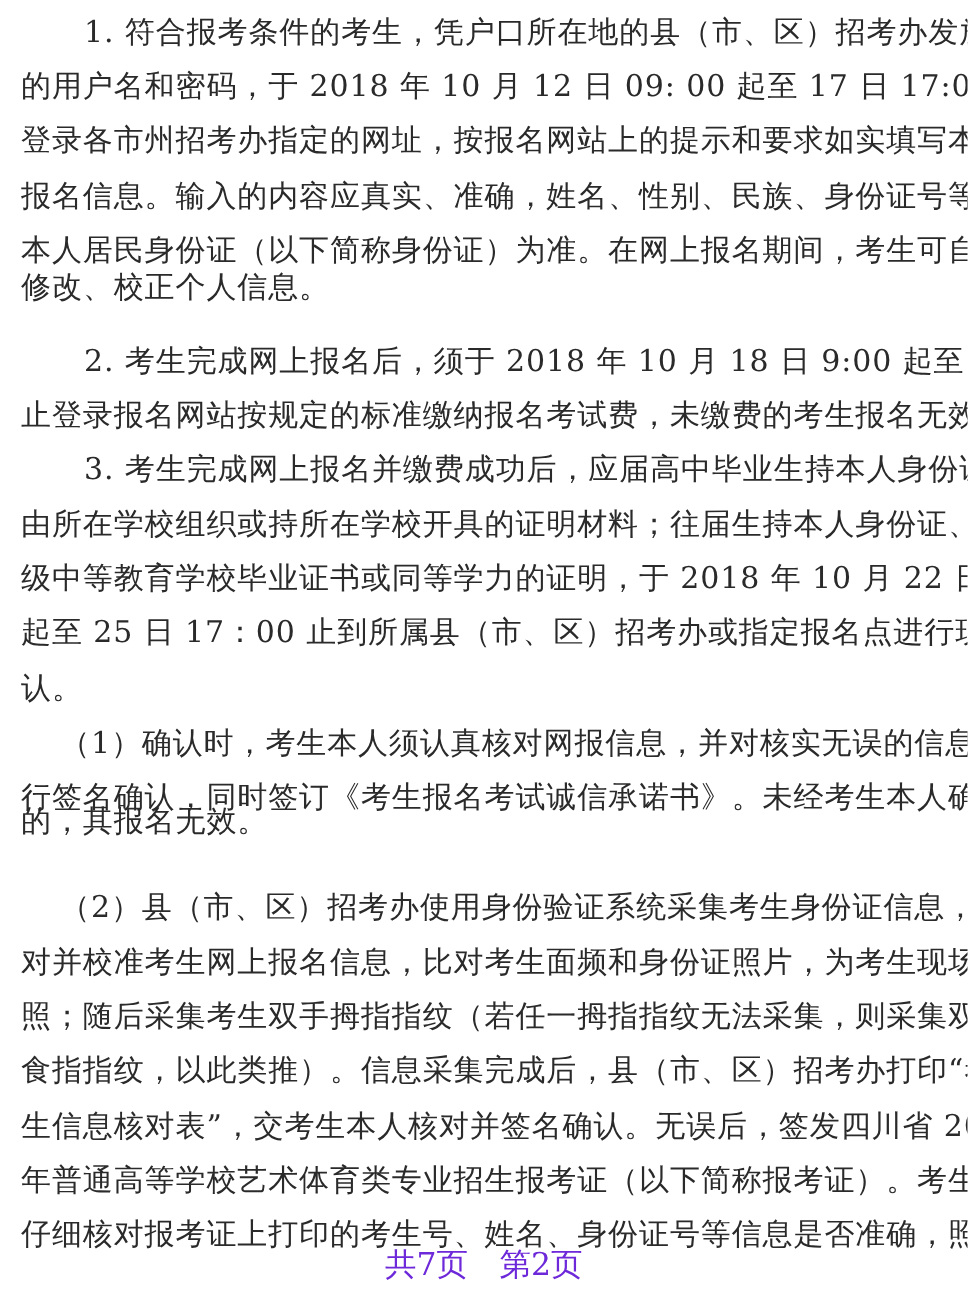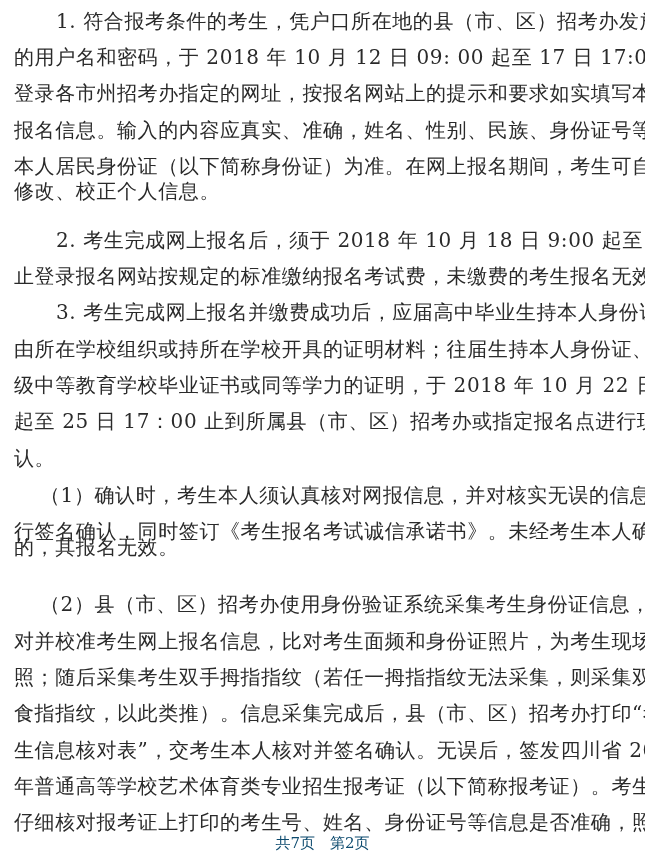--- a/index.html
+++ b/index.html
@@ -19,21 +19,21 @@
     white-space: nowrap;
     text-align: justify;
     text-align-last: justify;
     letter-spacing: 0.6px;
   }
   .line.last { text-align-last: left; }
   .line.indent { left: 56px; width: 562px; }
   .line.indent-s { left: 40px; width: 578px; }
   .footer {
     position: absolute; left: 0; width: 645px; top: 830px;
-    text-align: center; font-size: 15px; line-height: 20px; color: #0c4a6e;
+    text-align: center; font-size: 21px; line-height: 20px; color: #6d28d9;
   }
 </style>
 </head>
 <body>
 
 <div class="page">
 
   <div class="line indent" style="top:8px">1. 符合报考条件的考生，凭户口所在地的县（市、区）招考办发放</div>
   <div class="line" style="top:44px">的用户名和密码，于 2018 年 10 月 12 日 09: 00 起至 17 日 17:00 止，自行</div>
   <div class="line" style="top:80px">登录各市州招考办指定的网址，按报名网站上的提示和要求如实填写本人</div>

